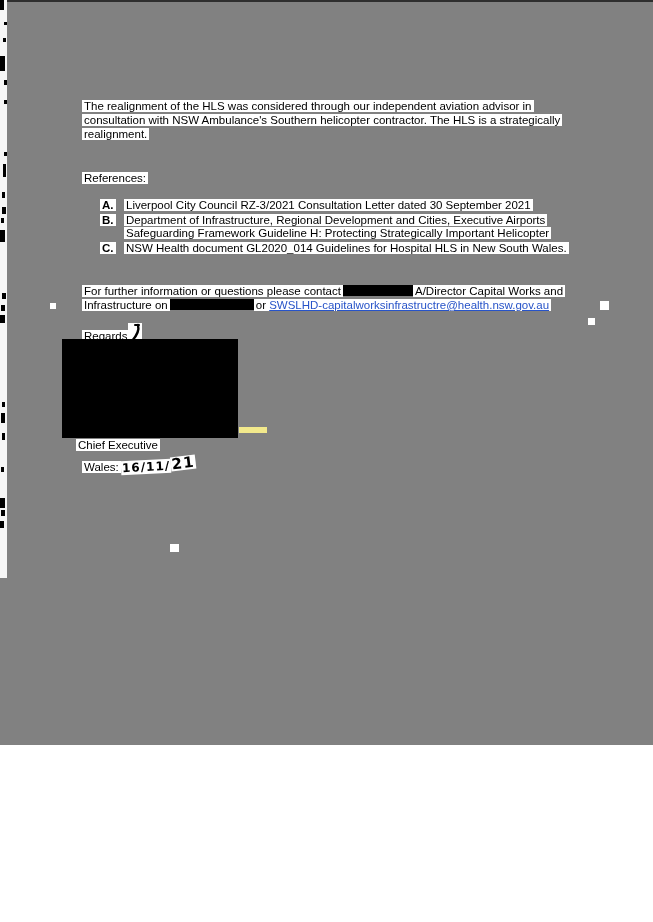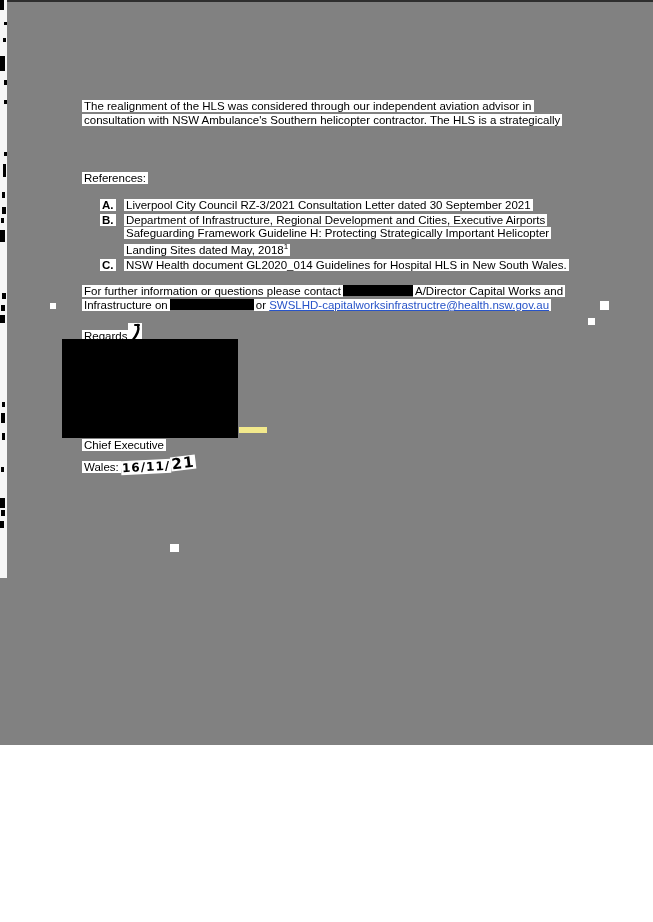--- a/index.html
+++ b/index.html
@@ -67,39 +67,39 @@
   <div class="speck" style="left:588px;top:318px;width:7px;height:7px"></div>
   <div class="speck" style="left:50px;top:303px;width:6px;height:6px"></div>
   <div class="speck" style="left:170px;top:544px;width:9px;height:8px"></div>
   <div class="speck" style="left:331px;top:892px;width:8px;height:4px"></div>
   <div class="speck" style="left:641px;top:891px;width:10px;height:6px"></div>
   <div class="abs bottom-shade"></div>
 
   <div class="abs" style="left:82px;top:99px;">
     <div class="tl"><span class="hl">The realignment of the HLS was considered through our independent aviation advisor in</span></div>
     <div class="tl"><span class="hl">consultation with NSW Ambulance's Southern helicopter contractor. The HLS is a strategically</span></div>
+    <div class="tl"><span class="hl">realignment.</span></div>
   </div>
 
   <div class="abs tl" style="left:82px;top:171px;">
     <span class="hl bold">References:</span>
   </div>
 
   <div class="abs ref-items" style="left:100px;top:199px;">
     <div class="ref-item">
       <div class="ref-label"><span class="hl">A.</span></div>
       <div>
         <div class="ref-line"><span class="hl">Liverpool City Council RZ-3/2021 Consultation Letter dated 30 September 2021</span></div>
       </div>
     </div>
     <div class="ref-item">
       <div class="ref-label"><span class="hl">B.</span></div>
       <div>
         <div class="ref-line"><span class="hl">Department of Infrastructure, Regional Development and Cities, Executive Airports</span></div>
         <div class="ref-line"><span class="hl">Safeguarding Framework Guideline H: Protecting Strategically Important Helicopter</span></div>
-        <div class="ref-line"><span class="hl"><span>Landing Sites dated May, 2018</span><sup style="font-size:8px;">1</sup></span></div>
       </div>
     </div>
     <div class="ref-item">
       <div class="ref-label"><span class="hl">C.</span></div>
       <div>
         <div class="ref-line"><span class="hl">NSW Health document GL2020_014 Guidelines for Hospital HLS in New South Wales.</span></div>
       </div>
     </div>
   </div>
 
@@ -117,21 +117,21 @@
   </div>
   <svg class="abs" style="left:126px;top:322px;" width="18" height="22" viewBox="0 0 18 22">
     <rect x="2" y="1" width="14" height="20" fill="#ffffff"></rect>
     <path d="M12 3 Q14 10 6 19" stroke="#000" stroke-width="2.4" fill="none" stroke-linecap="round"></path>
     <path d="M9 3 L13 3" stroke="#000" stroke-width="2" stroke-linecap="round"></path>
   </svg>
 
   <div class="abs sig-redaction"></div>
   <div class="abs yellow-mark"></div>
 
-  <div class="abs tl" style="left:82px;top:438px;text-align:center;">
+  <div class="abs tl" style="left:76px;top:438px;text-align:center;">
     <span class="hl">Chief Executive</span>
   </div>
 
   <div class="abs tl" style="left:82px;top:459px;">
     <span class="hl">Wales:</span><span class="hw hw1">16/11/</span><span class="hw hw2">21</span>
   </div>
 
   <div class="abs rule-wrap">
     <div class="rule-line"></div>
     <div class="rule-dash" style="left:10px;width:28px;"></div>

